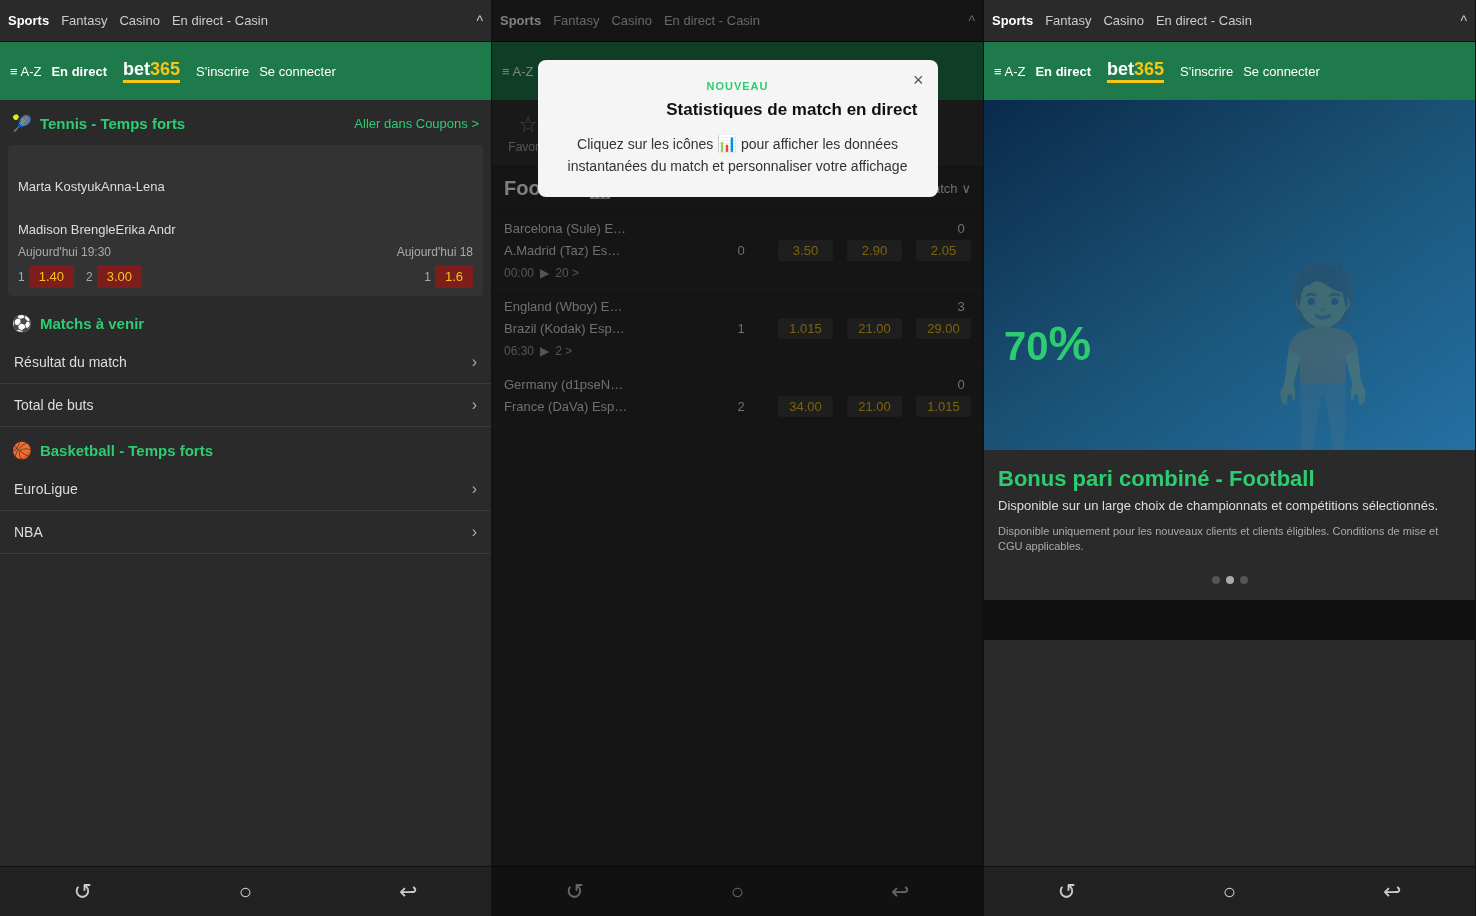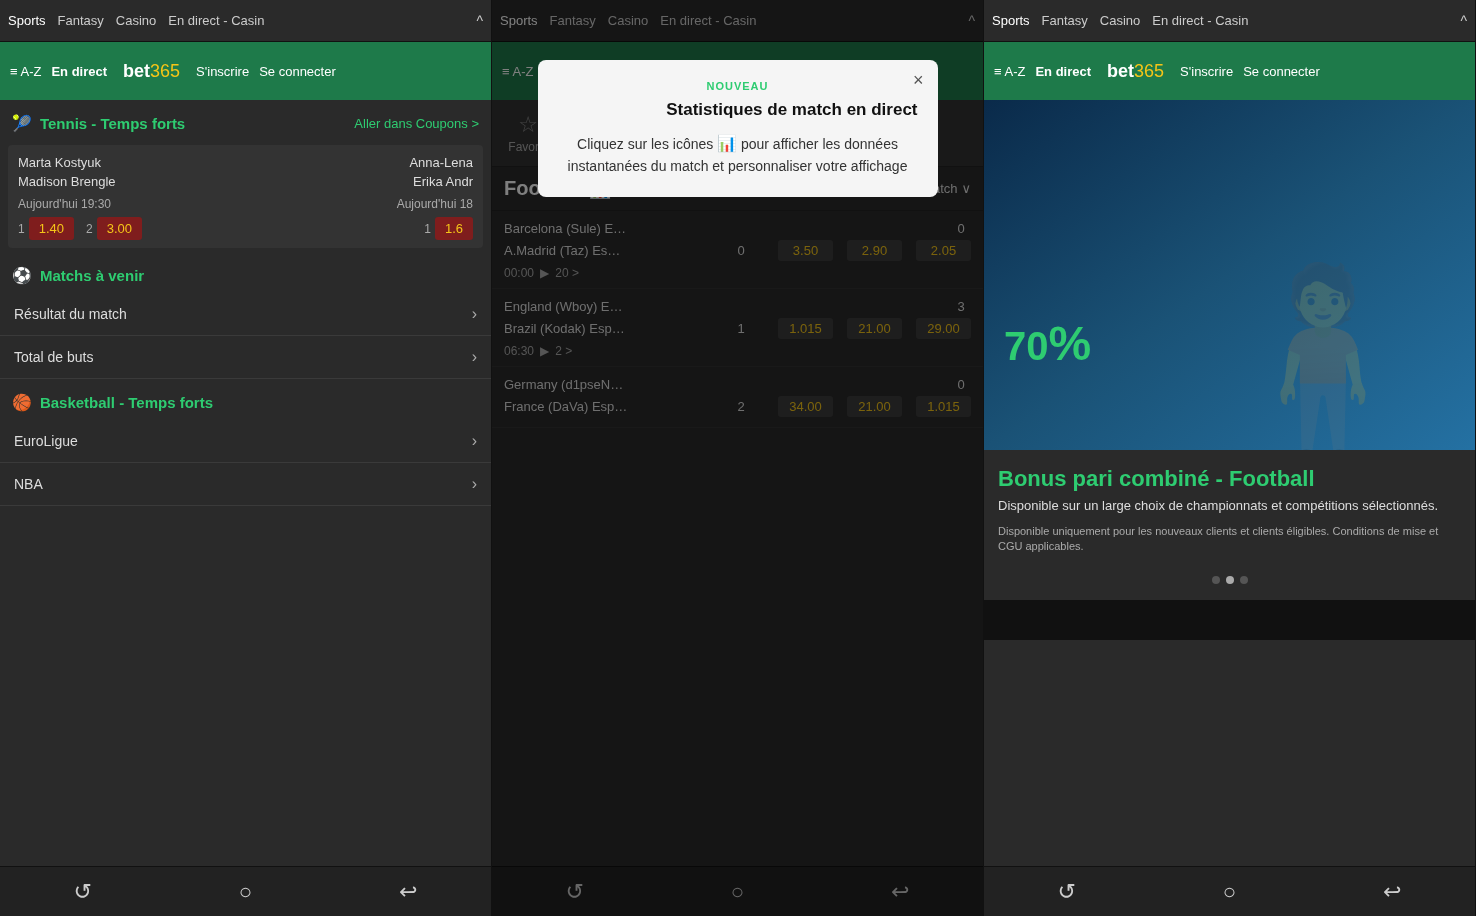--- a/index.html
+++ b/index.html
@@ -34,21 +34,21 @@
       border-bottom: 1px solid #111;
     }
     .top-nav-item {
       color: #ccc;
       font-size: 13px;
       cursor: pointer;
       white-space: nowrap;
     }
     .top-nav-item.active {
       color: #fff;
-      font-weight: normal;
+      font-weight: bold;
     }
     .top-nav-chevron {
       color: #ccc;
       font-size: 14px;
       margin-left: auto;
     }
 
     
     .header-bar {
       background: #1e7a4a;
@@ -68,34 +68,34 @@
       gap: 4px;
     }
     .header-endirect {
       color: #fff;
       font-size: 13px;
       font-weight: bold;
       cursor: pointer;
     }
     .bet365-logo {
       display: flex;
-      flex-direction: row;
+      flex-direction: column;
       align-items: flex-end;
       margin: 0 6px;
     }
     .bet365-logo .bet-text {
       color: #fff;
       font-size: 18px;
       font-weight: bold;
       line-height: 1;
     }
     .bet365-logo .num-text {
       color: #f5c518;
       font-size: 18px;
-      font-weight: normal;
+      font-weight: bold;
       line-height: 1;
     }
     .bet365-logo .logo-underline {
       width: 100%;
       height: 3px;
       background: #f5c518;
       margin-top: 2px;
     }
     .header-sinscrire {
       color: #fff;
@@ -140,22 +140,23 @@
     
     .match-block {
       background: #333;
       margin: 4px 8px;
       border-radius: 4px;
       padding: 8px 10px;
     }
     .match-row {
       display: flex;
       align-items: center;
-      justify-content: space-between;
+      justify-content: flex-start;
       padding: 2px 0;
+      margin-top: 24px;
     }
     .match-team {
       color: #ddd;
       font-size: 13px;
     }
     .match-time {
       color: #aaa;
       font-size: 12px;
     }
     .odd-btn {

